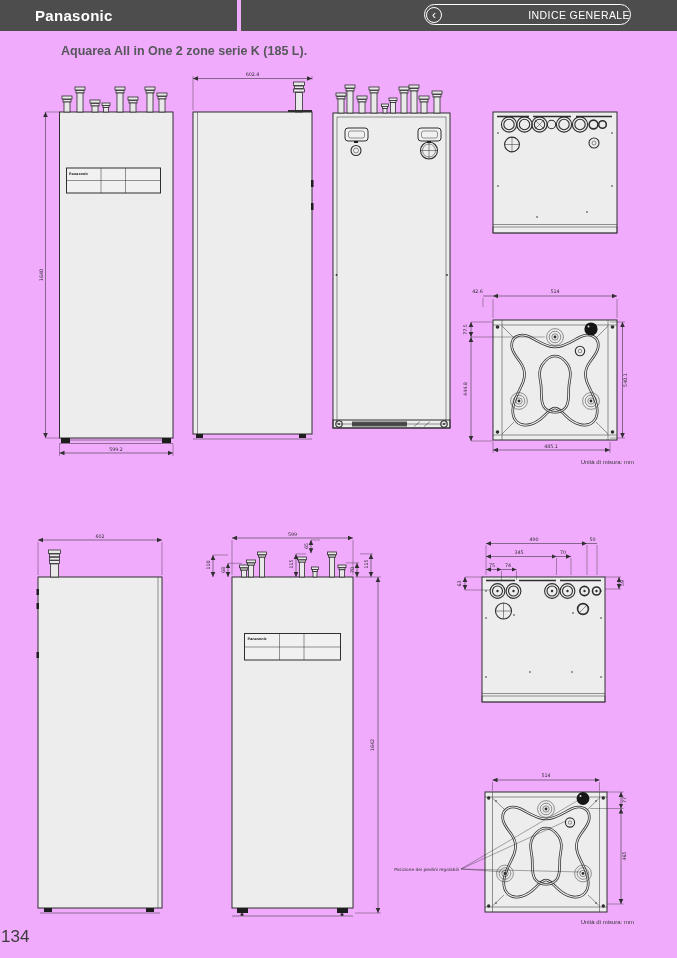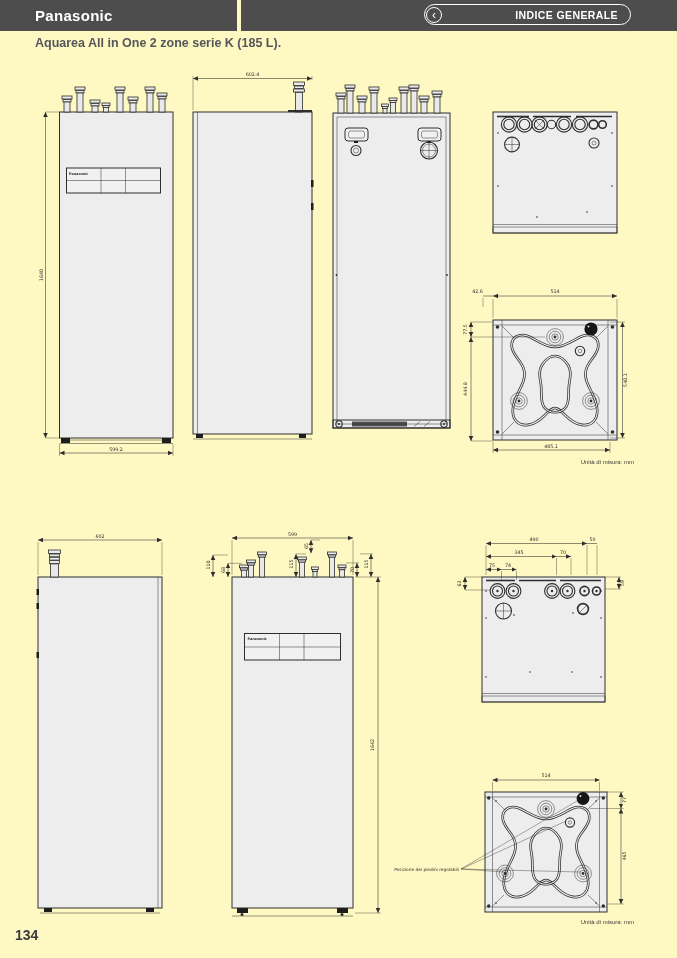--- a/index.html
+++ b/index.html
@@ -1,32 +1,32 @@
 <!DOCTYPE html>
 <html><head>
 <meta charset="utf-8">
 <style>
   html,body{margin:0;padding:0;background:#e3e3e3;}
-  .page{position:relative;width:677px;height:958px;background:#fef9c3;overflow:hidden;
+  .page{position:relative;width:677px;height:958px;background:#f0abfc;overflow:hidden;
         font-family:"Liberation Sans",sans-serif;}
   
   .hseg{position:absolute;top:0;height:31px;background:#4d4d4d;}
   .hseg1{left:0;width:237px;}
   .hseg2{left:241px;width:436px;}
   .logo{position:absolute;left:35px;top:7px;color:#fff;font-weight:bold;font-size:15px;letter-spacing:.3px;}
   .pill{position:absolute;right:46px;top:4px;width:207px;height:21px;border:1.5px solid #fff;
         border-radius:12px;display:flex;align-items:center;box-sizing:border-box;cursor:pointer;}
   .chev{width:16px;height:16px;border:1.5px solid #fff;border-radius:50%;margin-left:1px;
         color:#fff;font-size:12px;line-height:14px;text-align:center;box-sizing:border-box;}
-  .pill-label{flex:1;text-align:right;padding-right:12px;color:#fff;font-weight:bold;
+  .pill-label{flex:1;text-align:right;color:#fff;font-weight:normal;
         font-size:10.5px;letter-spacing:.4px;}
   
   .sec-title{position:absolute;left:35px;font-weight:bold;font-size:12.5px;color:#56575b;}
-  .t1{top:36px;} .t2{top:501px;}
-  .pagenum{position:absolute;left:15px;top:927px;font-weight:bold;font-size:14px;color:#3c3c3c;}
+  .t1{top:44px;margin-left:26px;} .t2{top:501px;}
+  .pagenum{position:absolute;left:1px;top:927px;font-weight:normal;font-size:17px;color:#3c3c3c;}
   
   svg.draw{position:absolute;left:0;}
   .ln{stroke:#2e2e2e;stroke-width:1;fill:none;}
   .fill{fill:#ededed;}
   .pfill{fill:#f1f1f1;}
   .thin{stroke:#2e2e2e;stroke-width:.5;fill:none;}
   .dk{fill:#1d1d1d;stroke:none;}
   .pp{fill:#e9e9e9;stroke:#2e2e2e;stroke-width:.8;}
   .cr{stroke:#2e2e2e;stroke-width:1.1;fill:none;}
   .cr2{stroke:#2e2e2e;stroke-width:1.6;fill:none;}

